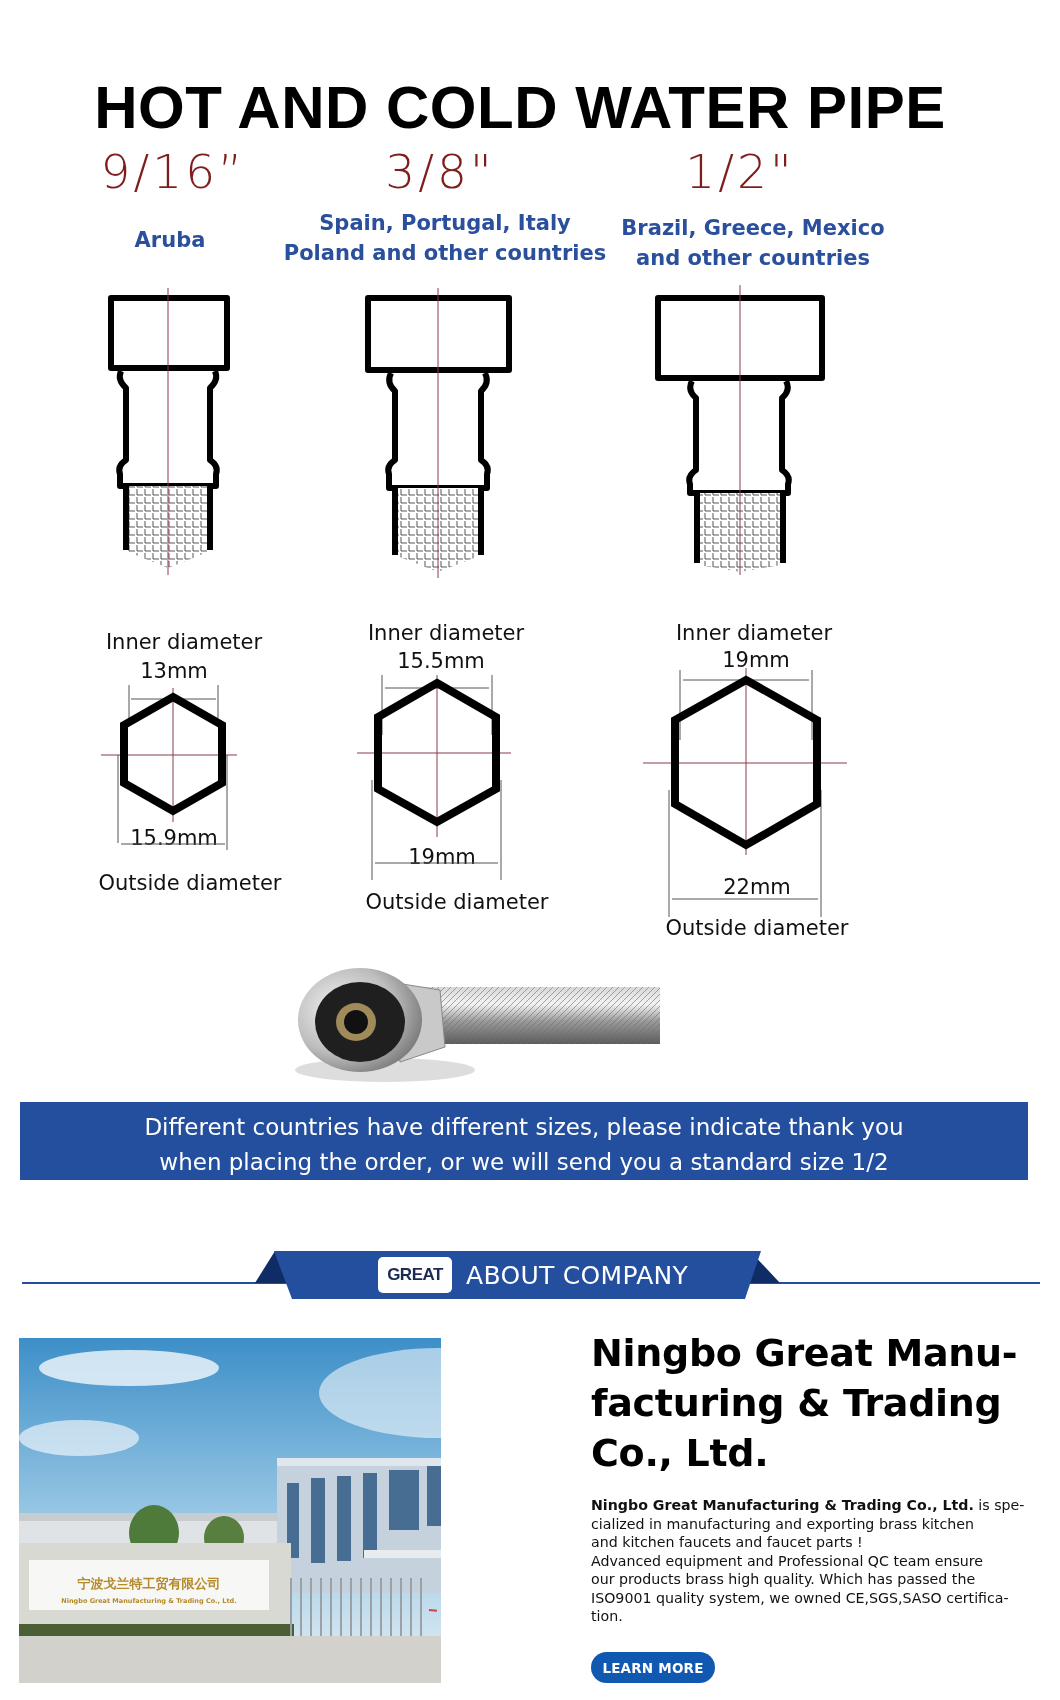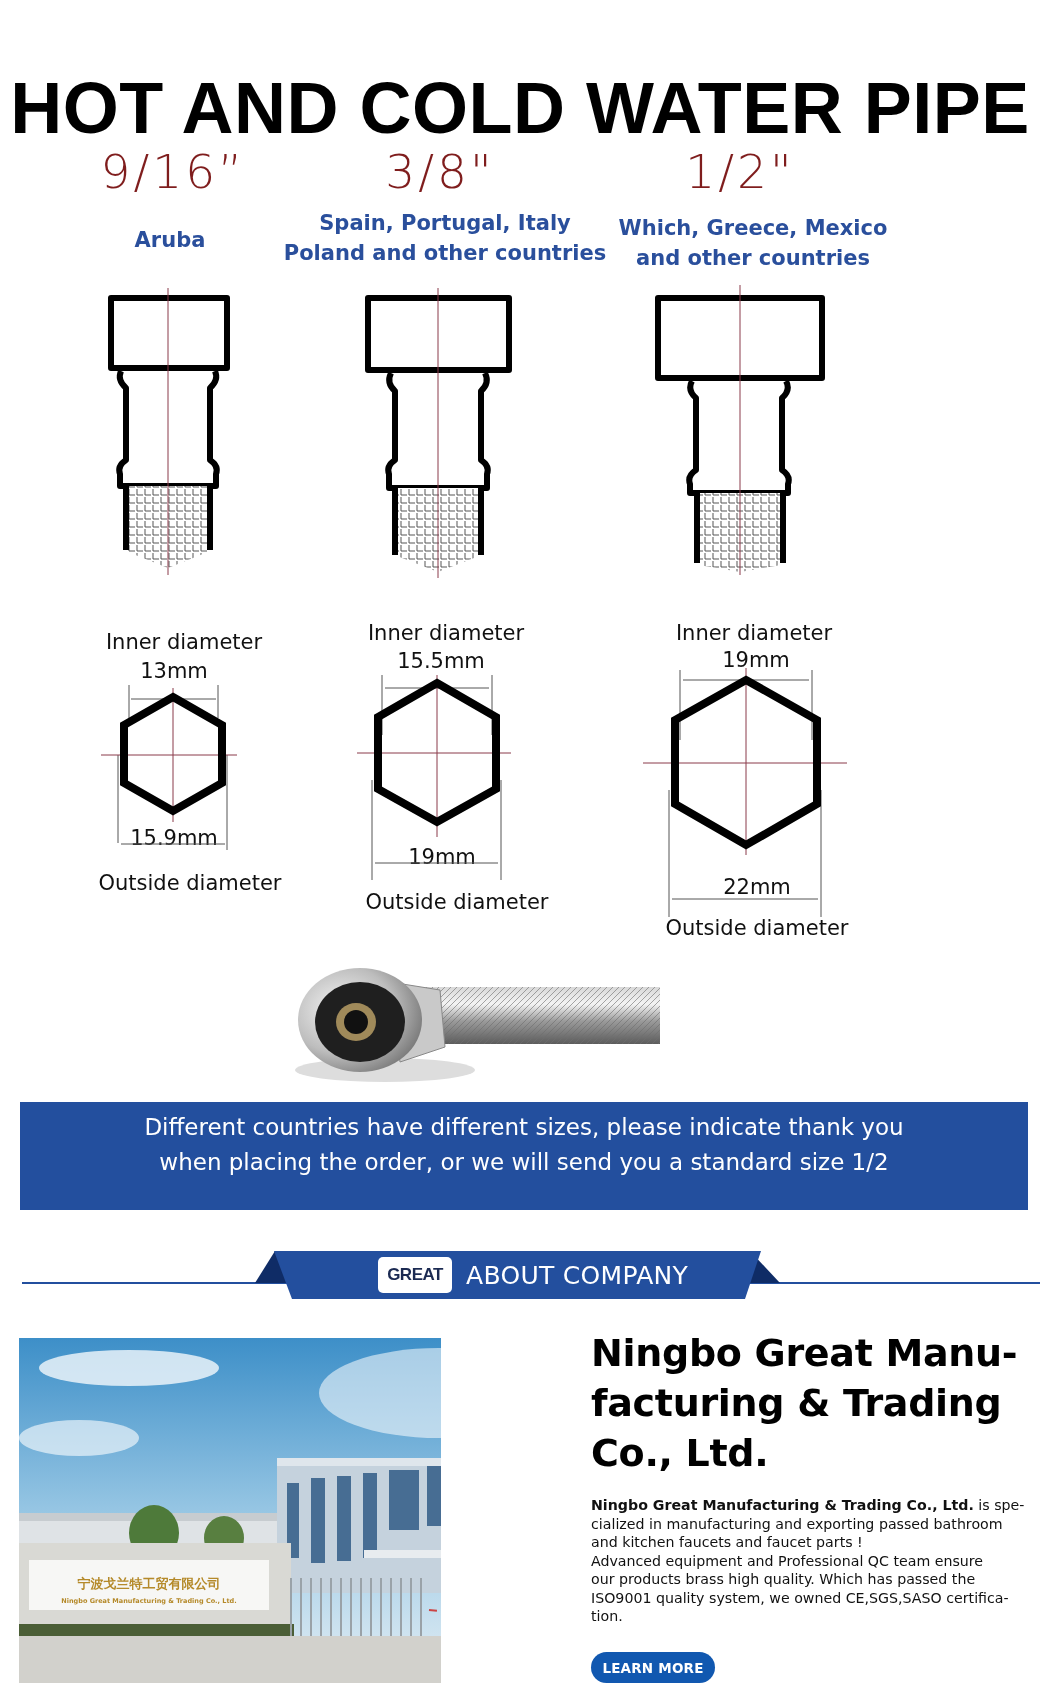--- a/index.html
+++ b/index.html
@@ -1,28 +1,28 @@
 <!DOCTYPE html>
 <html><head>
 <meta charset="utf-8">
 <style>
   html, body { margin: 0; padding: 0; background: #ffffff; }
   body { width: 1060px; height: 1700px; position: relative; overflow: hidden;
          font-family: "DejaVu Sans", "Liberation Sans", sans-serif; color: #000; }
   .abs { position: absolute; }
   .title { left: 0; width: 1040px; top: 72px; text-align: center;
            font-family: "Liberation Sans", sans-serif; font-weight: 700;
-           font-size: 72px; letter-spacing: 0.5px; line-height: 72px; color: #000; }
+           font-size: 60px; letter-spacing: 0.5px; line-height: 72px; color: #000; }
   .frac { top: 144px; width: 240px; text-align: center; font-family: "DejaVu Sans", sans-serif;
           font-weight: 200; font-size: 47px; line-height: 56px; color: #7f1d1d; letter-spacing: 3px; }
   .country { width: 340px; text-align: center; font-family: "DejaVu Sans", sans-serif;
              font-weight: 700; font-size: 21px; line-height: 30px; color: #2a4f9c; }
   .dimtext { text-align: center; font-family: "DejaVu Sans", sans-serif; font-size: 21px;
              line-height: 26px; color: #111; white-space: nowrap; }
-  .notice { left: 20px; top: 1102px; width: 1008px; height: 108px; background: #234f9e;
+  .notice { left: 20px; top: 1102px; width: 1008px; height: 78px; background: #234f9e;
             color: #fff; text-align: center; font-family: "DejaVu Sans", sans-serif;
             font-size: 23px; line-height: 35px; padding-top: 8px; box-sizing: border-box; }
   .notice div { white-space: nowrap; }
   .sec-line { left: 22px; top: 1282px; width: 1018px; height: 2px; background: #234f9e; }
   .ribbon { left: 255px; top: 1251px; width: 530px; height: 50px; }
   .ribbon-content { left: 353px; top: 1257px; height: 36px; display: flex; align-items: center; gap: 14px; }
   .logo-badge { background: #fff; border-radius: 5px; height: 36px; width: 74px; display: flex;
                 align-items: center; justify-content: center; font-family: "Liberation Sans", sans-serif;
                 font-weight: 700; font-size: 17px; color: #1b2a52; letter-spacing: -0.5px; margin-left: 25px; }
   .sec-title { color: #fff; font-family: "DejaVu Sans", sans-serif; font-weight: 500;
@@ -49,21 +49,21 @@
 <div class="abs frac" style="left:620px;">1/2"</div>
 
 <div class="abs country" style="left:0px; top:225px;">
   <div>Aruba</div>
 </div>
 <div class="abs country" style="left:275px; top:208px;">
   <div>Spain, Portugal, Italy</div>
   <div>Poland and other countries</div>
 </div>
 <div class="abs country" style="left:583px; top:213px;">
-  <div>Which, Greece, Mexico</div>
+  <div>Brazil, Greece, Mexico</div>
   <div>and other countries</div>
 </div>
 
 <svg class="abs" style="left:0; top:280px;" width="1060" height="310">
   <defs>
     <pattern id="mesh" width="8" height="8" patternUnits="userSpaceOnUse">
       <rect width="8" height="8" fill="#fff"></rect>
       <path d="M1 1 V7 H7" fill="none" stroke="#555" stroke-width="1"></path>
     </pattern>
   </defs>
@@ -252,21 +252,21 @@
 </div>
 
 <div class="abs co-heading">
   <div>Ningbo Great Manu-</div>
   <div>facturing &amp; Trading</div>
   <div>Co., Ltd.</div>
 </div>
 
 <div class="abs co-body">
   <div><b>Ningbo Great Manufacturing &amp; Trading Co., Ltd.</b><span> is spe-</span></div>
-  <div>cialized in manufacturing and exporting passed bathroom</div>
+  <div>cialized in manufacturing and exporting brass kitchen</div>
   <div>and kitchen faucets and faucet parts !</div>
   <div>Advanced equipment and Professional QC team ensure</div>
   <div>our products brass high quality. Which has passed the</div>
   <div>ISO9001 quality system, we owned CE,SGS,SASO certifica-</div>
   <div>tion.</div>
 </div>
 
 <button class="abs learn-btn">LEARN MORE</button>
 
 </body></html>

